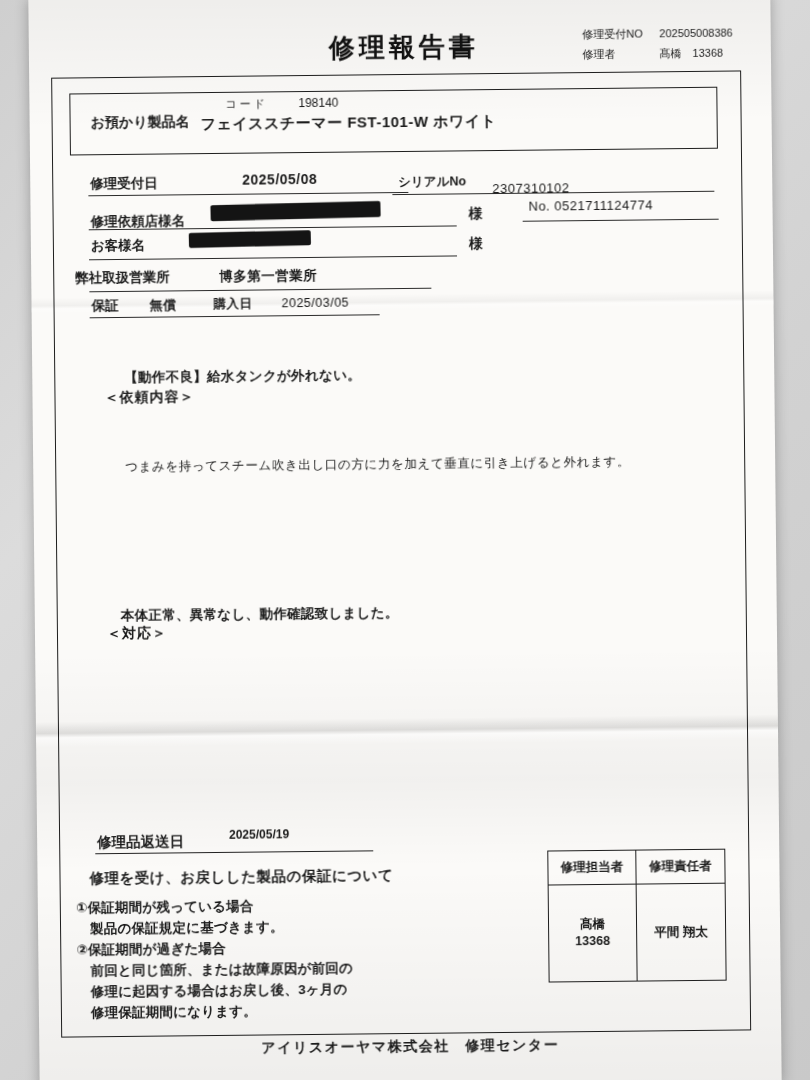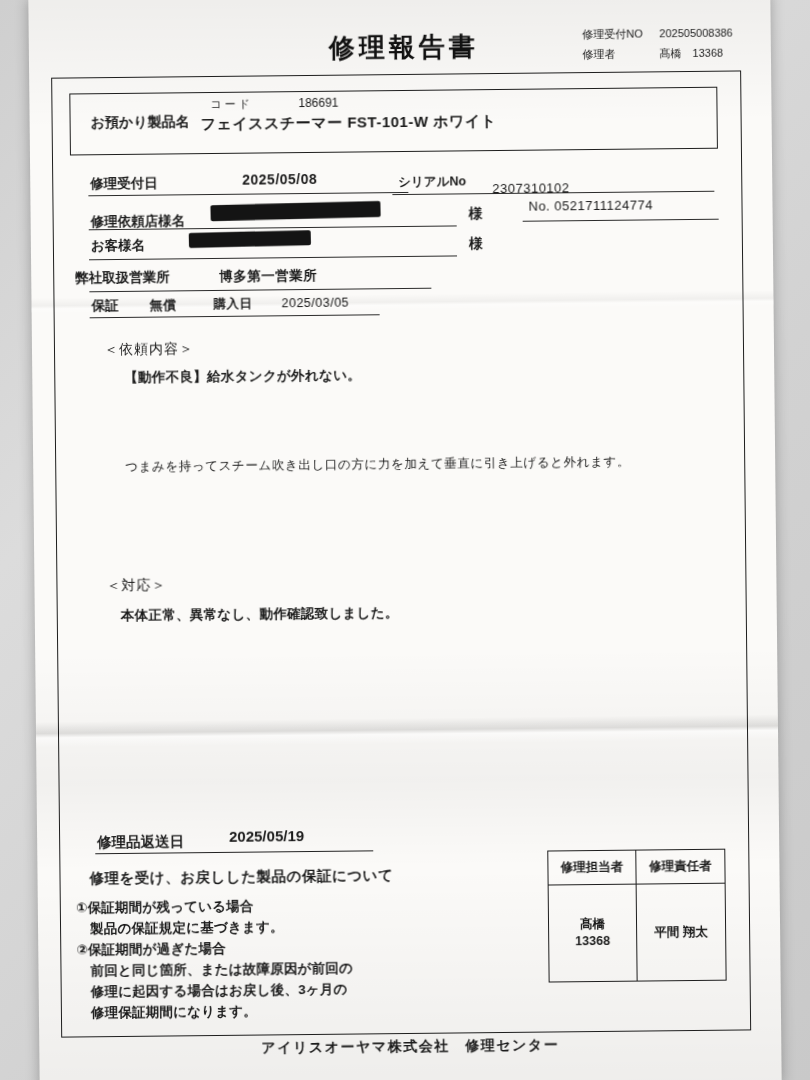--- a/index.html
+++ b/index.html
@@ -118,21 +118,21 @@
   }
   .product-label {
     position: absolute;
     left: 20px;
     top: 20px;
     font-size: 14px;
     font-weight: bold;
   }
   .code-label {
     position: absolute;
-    left: 140px;
+    left: 155px;
     top: 4px;
     font-size: 11px;
     letter-spacing: 3px;
   }
   .code-value {
     position: absolute;
     left: 228px;
     top: 4px;
     font-size: 12px;
   }
@@ -171,22 +171,23 @@
   
   .redact {
     position: absolute;
     background: #141414;
     border-radius: 2px;
   }
 
   .sect-title {
     position: absolute;
     font-size: 14px;
-    font-weight: normal;
+    font-weight: bold;
     letter-spacing: 1px;
+    margin-top: 48px;
   }
   .sect-body {
     position: absolute;
     font-size: 13.5px;
     font-weight: bold;
     letter-spacing: .3px;
   }
   .note-line {
     position: absolute;
     font-size: 12.5px;
@@ -198,21 +199,21 @@
     position: absolute;
     left: 60px;
     top: 836px;
     font-size: 14.5px;
     font-weight: bold;
   }
   .return-val {
     position: absolute;
     left: 192px;
     top: 832px;
-    font-size: 15px;
+    font-size: 12px;
     font-weight: bold;
   }
   .return-underline {
     position: absolute;
     left: 58px;
     top: 856px;
     width: 278px;
     border-bottom: 1.4px solid #222;
   }
 
@@ -300,21 +301,21 @@
           <span class="lab">修理者</span>
           <span class="val">髙橋　13368</span>
         </div>
       </div>
 
       <div class="form-box"></div>
 
       <div class="product-cell">
         <div class="product-label">お預かり製品名</div>
         <div class="code-label">コード</div>
-        <div class="code-value">186691</div>
+        <div class="code-value">198140</div>
         <div class="product-value">フェイススチーマー FST-101-W ホワイト</div>
       </div>
 
       <div class="frow" style="left:60px; top:178px;text-align:center;">修理受付日</div>
       <div class="fline" style="left:58px; top:198px; width:320px;"></div>
       <div class="fval" style="left:212px; top:176px;">2025/05/08</div>
 
       <div class="frow" style="left:368px; top:180px; font-size:12.5px;">シリアルNo</div>
       <div class="fline" style="left:362px; top:200px; width:322px;"></div>
       <div class="fval small" style="left:462px; top:188px; font-size:13px;">2307310102</div>

